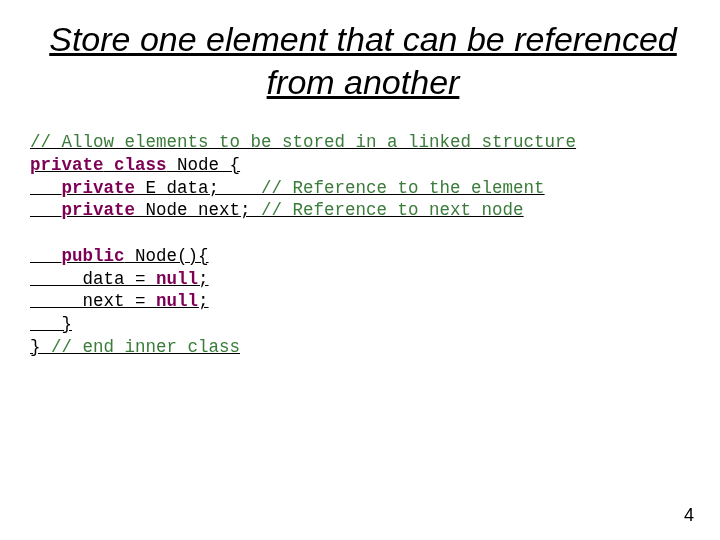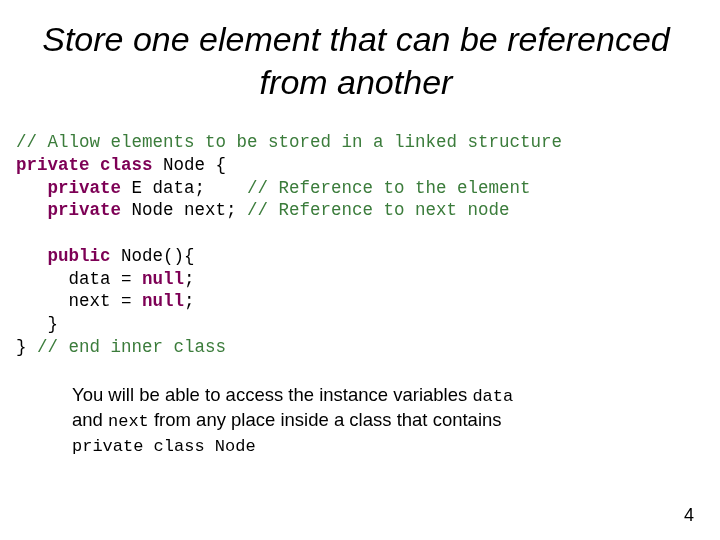--- a/index.html
+++ b/index.html
@@ -7,23 +7,24 @@
     padding: 0;
     width: 720px;
     height: 540px;
     background: #fff;
     font-family: Arial, Helvetica, sans-serif;
     color: #000;
     position: relative;
     box-sizing: border-box;
   }
   .slide {
-    padding: 18px 24px 0 16px;
+    padding: 18px 24px 0 30px;
     box-sizing: border-box;
     width: 720px;
+    text-decoration: underline;
   }
   .title {
     font-size: 34px;
     font-style: italic;
     font-weight: normal;
     text-align: center;
     line-height: 1.25;
     margin: 0 0 28px 0;
   }
   .code {
@@ -60,16 +61,15 @@
 <span class="kw">private</span> <span class="kw">class</span><span> Node {</span>
    <span class="kw">private</span><span> E data;    </span><span class="cm">// Reference to the element</span>
    <span class="kw">private</span><span> Node next; </span><span class="cm">// Reference to next node</span>
 
    <span class="kw">public</span><span> Node(){</span>
 <span>     data = </span><span class="kw">null</span><span>;</span>
 <span>     next = </span><span class="kw">null</span><span>;</span>
 <span>   }</span>
 <span>} </span><span class="cm">// end inner class</span></div>
 
-  <div class="note"><span>You will be able to access the instance variables </span><span class="mono">data</span><span> and </span><span class="mono">next</span><span> from any place inside a class that contains </span><span class="mono">private class Node</span></div>
 </div>
 
 <div class="pagenum">4</div>
 
 </body></html>

